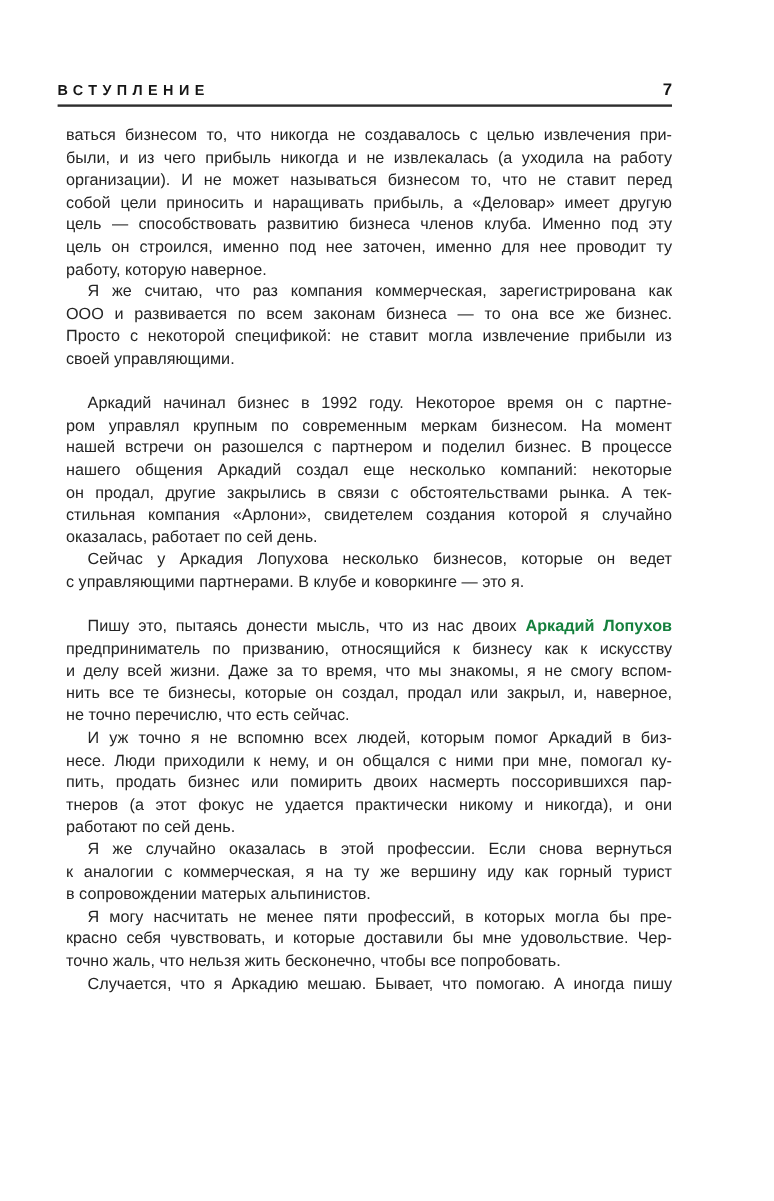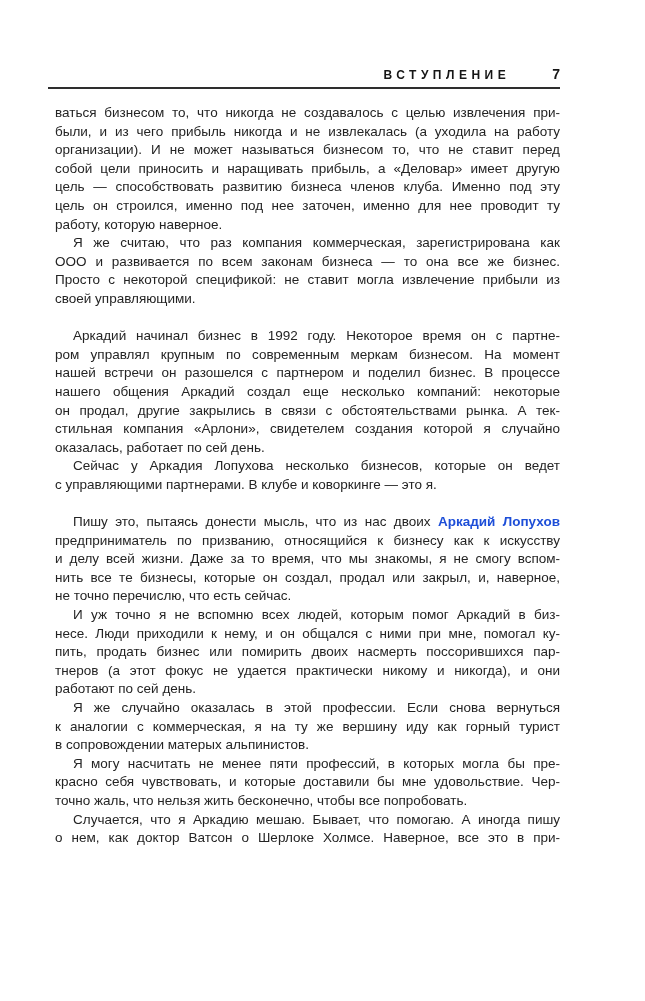--- a/index.html
+++ b/index.html
@@ -12,21 +12,21 @@
     color: #242424;
     overflow: hidden;
     margin: 0 auto;
   }
   .running-head {
     position: absolute;
     left: 48px;
     top: 66px;
     width: 512px;
     display: flex;
-    justify-content: flex-end;
+    justify-content: space-between;
     align-items: baseline;
   }
   .head-title {
     font-size: 12px;
     font-weight: bold;
     letter-spacing: 4.5px;
     color: #161616;
     white-space: nowrap;
   }
   .head-num {
@@ -55,21 +55,21 @@
     font-size: 13.5px;
     line-height: 18.6px;
     height: 18.6px;
     overflow: hidden;
     text-align: justify;
     text-align-last: justify;
     color: #242424;
   }
   .line.last { text-align-last: left; }
   .para.indent .line.first { text-indent: 18px; }
-  .bold { font-weight: bold; color: #1d4ed8; }
+  .bold { font-weight: bold; color: #15803d; }
 </style>
 </head>
 <body>
 
 <div class="page">
   <div class="running-head">
     <span class="head-title">ВСТУПЛЕНИЕ</span>
     <span class="head-num">7</span>
   </div>
   <div class="head-rule"></div>
@@ -122,16 +122,15 @@
         <div class="line">к аналогии с коммерческая, я на ту же вершину иду как горный турист</div>
         <div class="line last">в сопровождении матерых альпинистов.</div>
       </div>
       <div class="para indent">
         <div class="line first">Я могу насчитать не менее пяти профессий, в которых могла бы пре-</div>
         <div class="line">красно себя чувствовать, и которые доставили бы мне удовольствие. Чер-</div>
         <div class="line last">точно жаль, что нельзя жить бесконечно, чтобы все попробовать.</div>
       </div>
       <div class="para indent">
         <div class="line first">Случается, что я Аркадию мешаю. Бывает, что помогаю. А иногда пишу</div>
-        <div class="line">о нем, как доктор Ватсон о Шерлоке Холмсе. Наверное, все это в при-</div>
       </div>
     </div>
 </div>
 
 </body></html>

